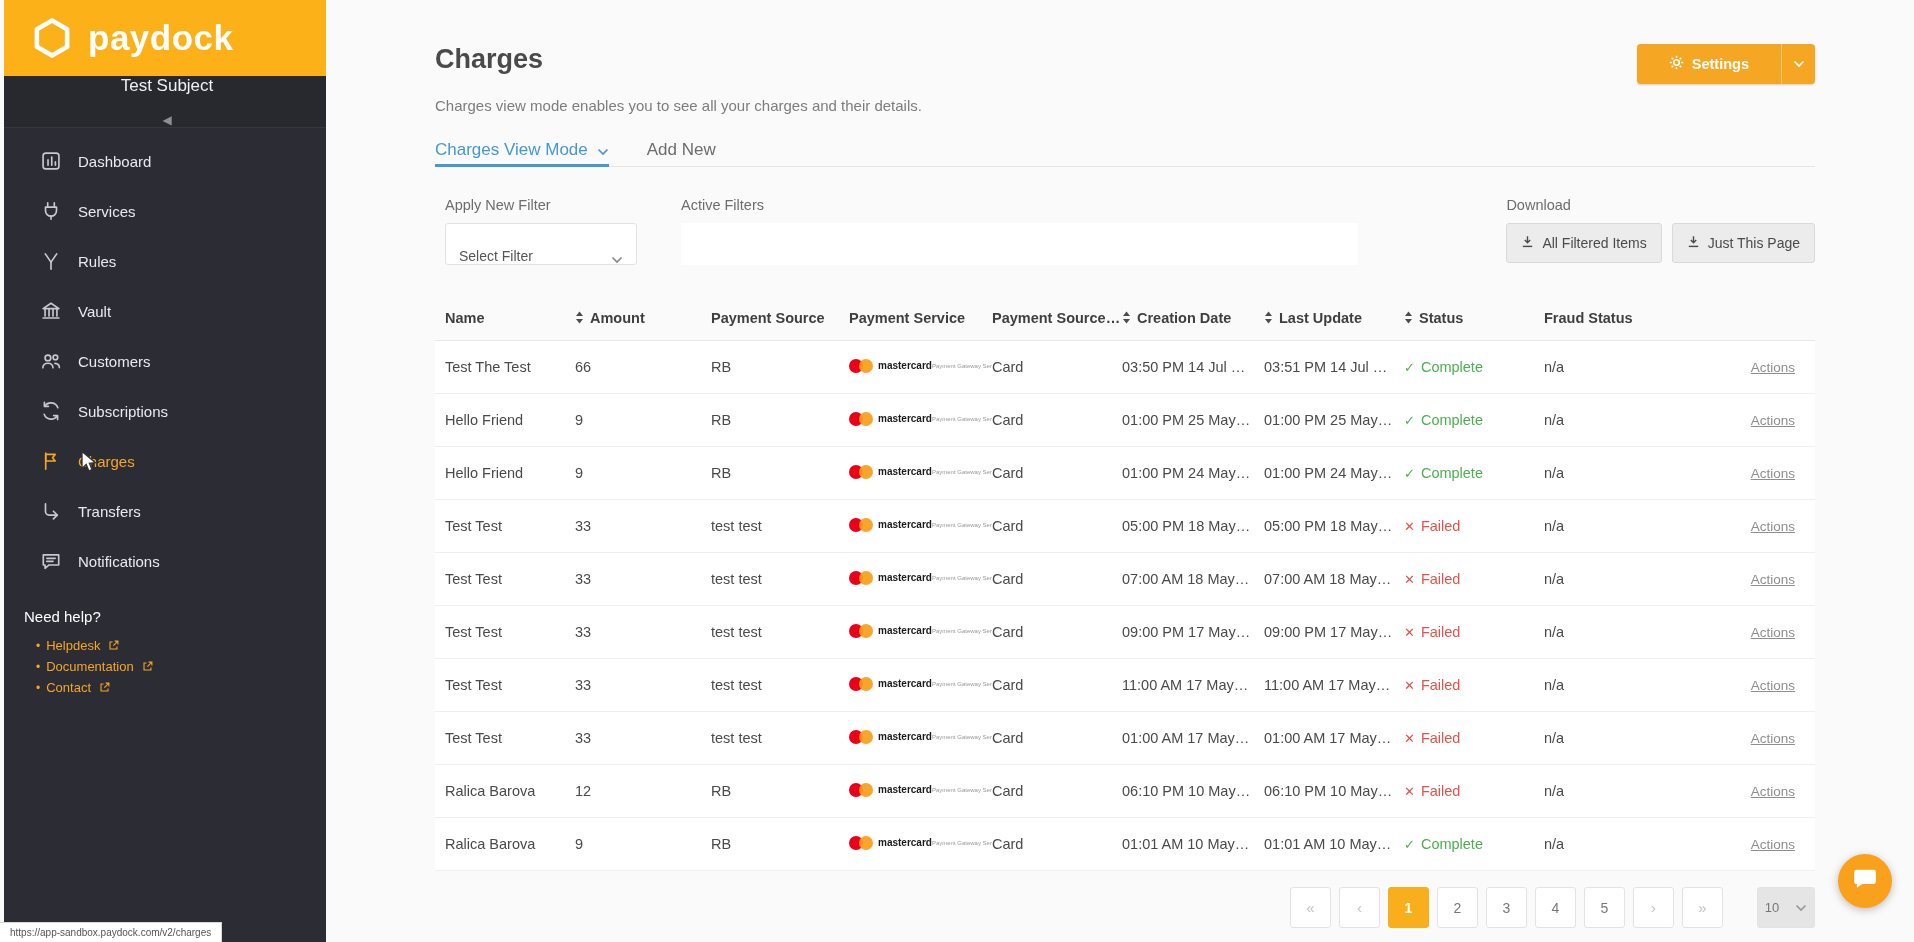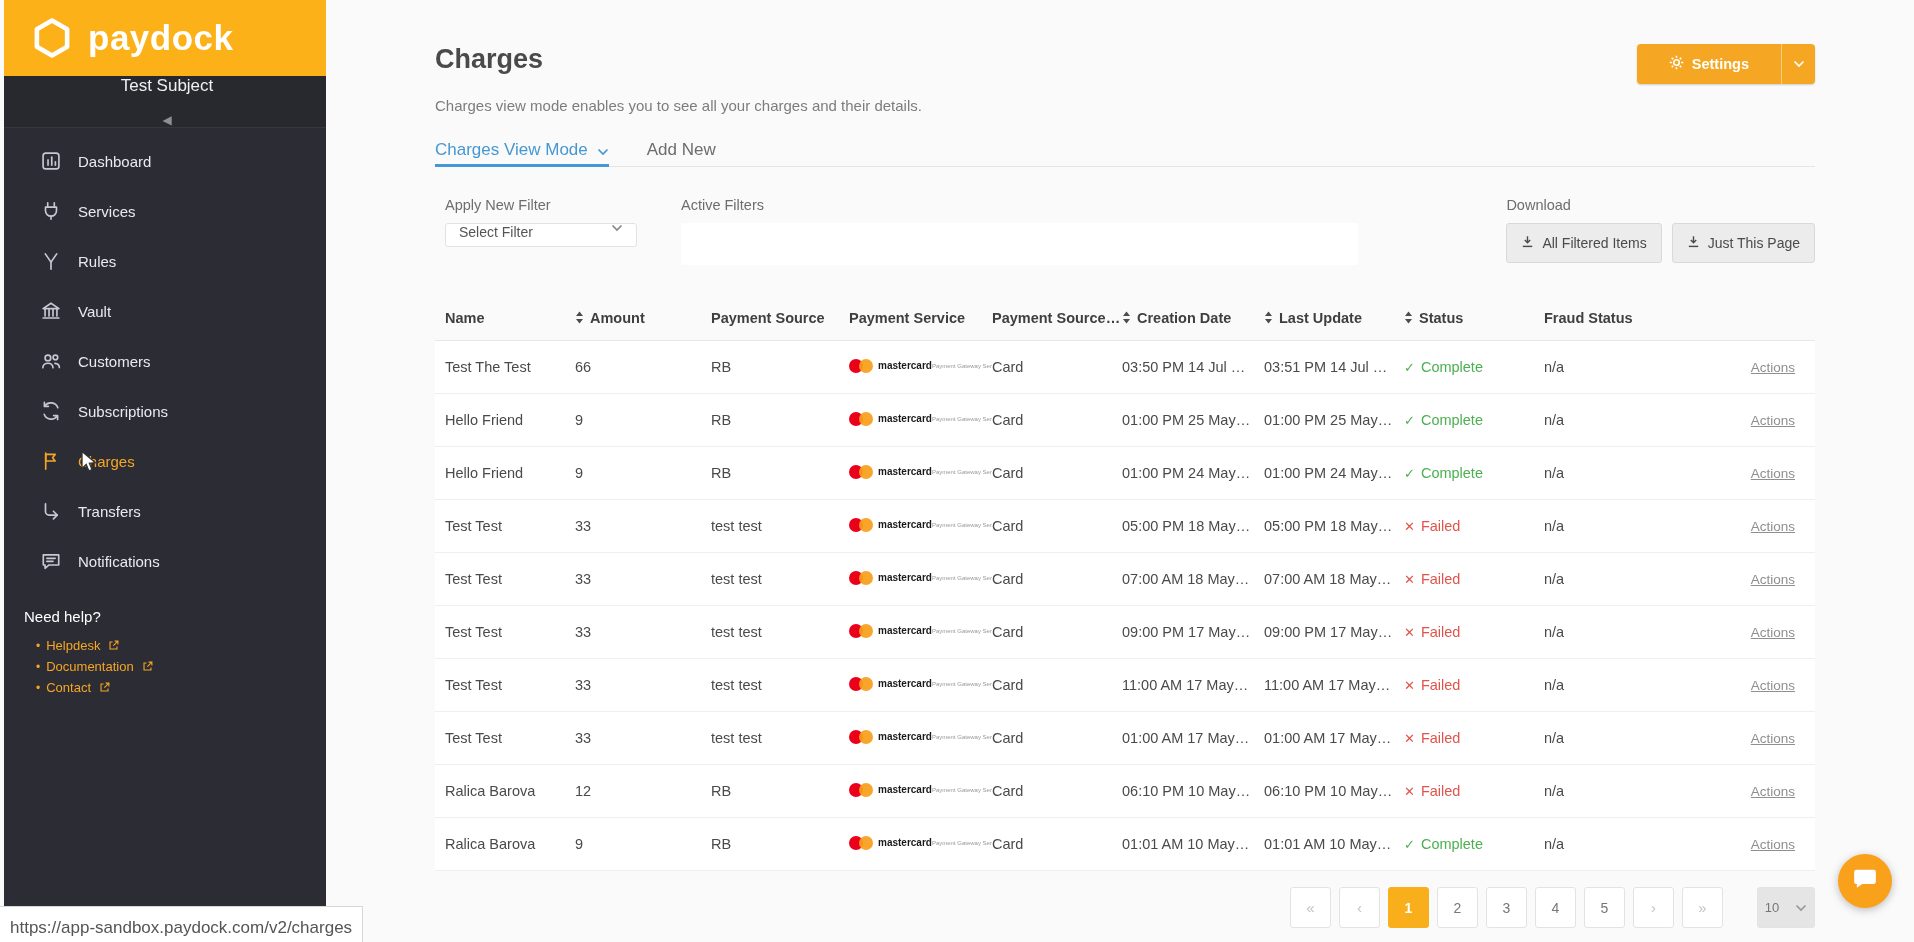--- a/index.html
+++ b/index.html
@@ -46,21 +46,21 @@
   .tab.active { color: #4598d3; }
   .tab.active::after { content: ""; position: absolute; left: 0; right: 0; bottom: -1px; height: 3px; background: #4598d3; }
   .tab-caret { display: flex; margin-top: 3px; }
 
   .filter-row { margin-top: 30px; display: flex; align-items: flex-start; }
   .fgroup { display: flex; flex-direction: column; }
   .flabel { font-size: 14.5px; color: #6d6d6d; margin-bottom: 10px; }
   .g1 { margin-left: 10px; }
   .g2 { margin-left: 44px; }
   .g3 { margin-left: auto; }
-  .select { width: 192px; height: 24px; background: #fff; border: 1px solid #e2e2e2; border-radius: 3px; display: flex; align-items: flex-start; justify-content: space-between; padding: 0 13px; font-size: 14px; color: #555; cursor: pointer; }
+  .select { width: 192px; height: 42px; background: #fff; border: 1px solid #e2e2e2; border-radius: 3px; display: flex; align-items: flex-end; justify-content: space-between; padding: 0 13px; font-size: 14px; color: #555; cursor: pointer; }
   .sel-caret { display: flex; color: #888; }
   .active-box { width: 677px; height: 42px; background: #fff; border-radius: 2px; }
   .dl-btns { display: flex; gap: 10px; }
   .dl-btn { height: 40px; display: flex; align-items: center; gap: 8px; padding: 0 14px; background: #ececec; border: 1px solid #d9d9d9; border-radius: 3px; font-size: 14px; color: #4a4a4a; cursor: pointer; font-family: inherit; }
 
   
   .table { margin-top: 30px; }
   .thead, .trow { display: grid; grid-template-columns: 140px 136px 138px 143px 130px 142px 140px 140px 1fr 110px; align-items: center; }
   .thead { height: 46px; border-bottom: 1px solid #e8e8e8; }
   .th { font-size: 14.5px; font-weight: 700; color: #3f3f3f; display: flex; align-items: center; gap: 6px; white-space: nowrap; overflow: hidden; padding-right: 8px; }
@@ -87,21 +87,21 @@
 
   
   .pager { margin-top: 16px; display: flex; justify-content: flex-end; align-items: center; gap: 8px; }
   .pbtn { min-width: 41px; height: 41px; background: #fff; border: 1px solid #e3e3e3; border-radius: 3px; display: flex; align-items: center; justify-content: center; font-size: 14px; color: #777; cursor: pointer; }
   .pbtn.arrow { color: #c2c2c2; font-size: 15px; }
   .pbtn.active { background: #F9AE1B; border-color: #F9AE1B; color: #fff; font-weight: 700; }
   .psize { margin-left: 26px; width: 58px; height: 41px; background: #e5e5e5; border: 1px solid #e3e3e3; border-radius: 3px; display: flex; align-items: center; justify-content: center; gap: 16px; font-size: 13px; color: #777; cursor: pointer; }
   .psize .caret { display: flex; color: #999; }
 
   
-  .statusbar { position: absolute; left: 0; bottom: 0; background: #fff; border: 1px solid #d8d8d8; border-left: none; border-bottom: none; padding: 11px 10px 4px; font-size: 17px; color: #555; z-index: 30; }
+  .statusbar { position: absolute; left: 0; bottom: 0; background: #fff; border: 1px solid #d8d8d8; border-left: none; border-bottom: none; padding: 4px 10px 4px; font-size: 10px; color: #555; z-index: 30; }
   .chat-bubble { position: absolute; right: 22px; bottom: 34px; width: 54px; height: 54px; border-radius: 50%; background: #F9A11B; display: flex; align-items: center; justify-content: center; box-shadow: 0 2px 8px rgba(0,0,0,.25); cursor: pointer; z-index: 20; }
   .cursor { position: absolute; left: 80px; top: 450px; z-index: 40; pointer-events: none; }
 </style>
 </head>
 <body>
 
 <aside class="sidebar">
   <div class="logo-block">
     <span class="logo-mark">
       <svg viewBox="0 0 48 48" width="44" height="44">

